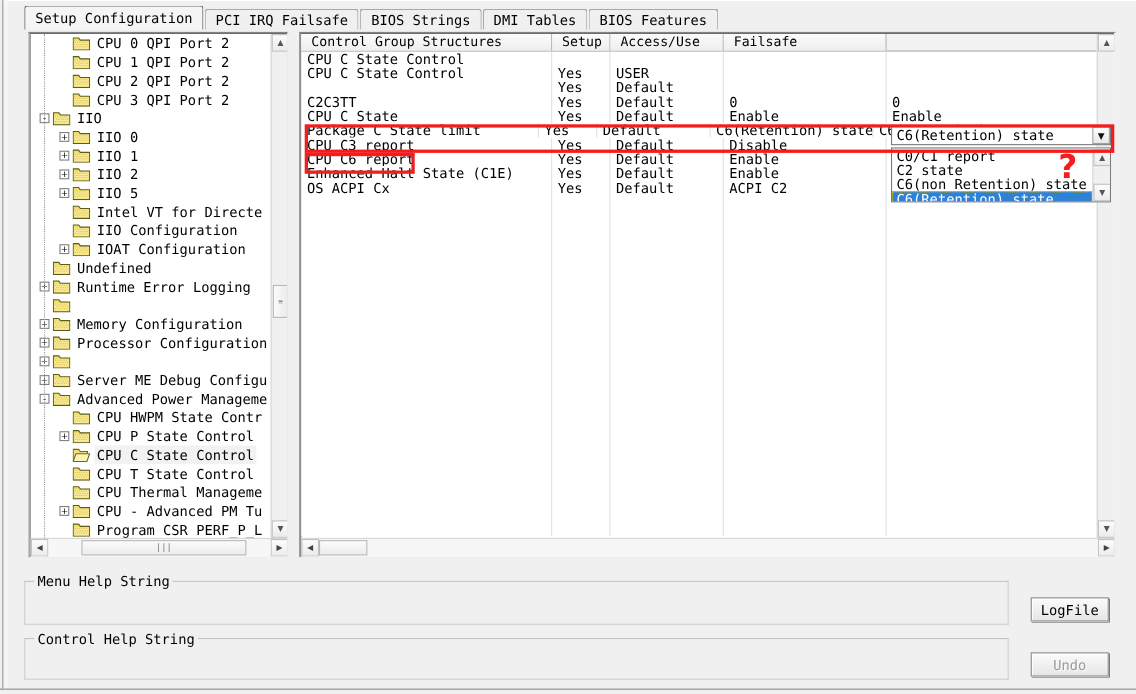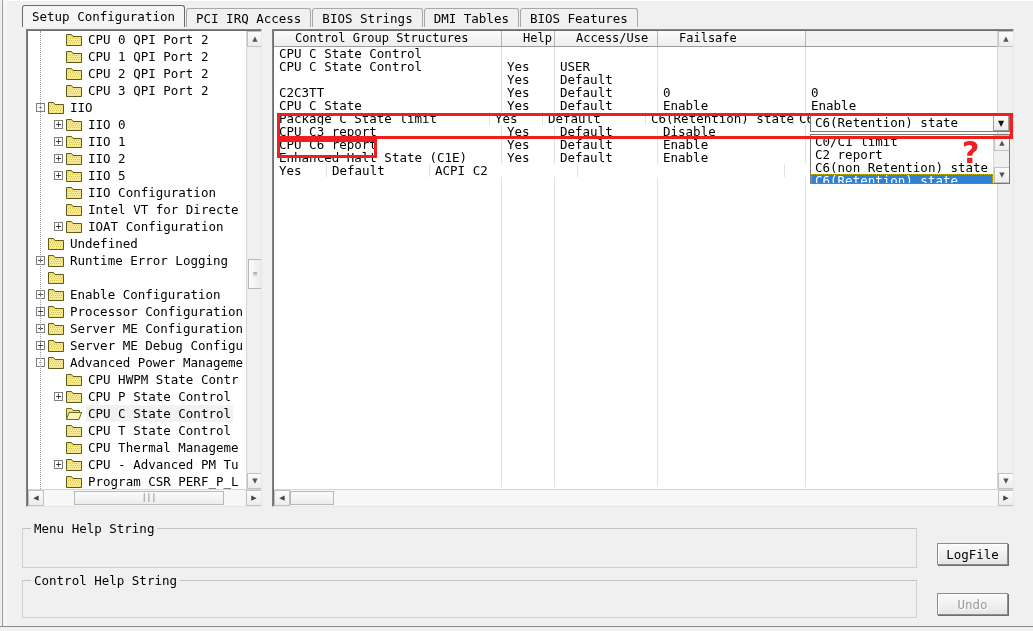--- a/index.html
+++ b/index.html
@@ -174,21 +174,21 @@
   .grid-head {
     position:absolute; left:1px; top:1px;
     height: 16px; width: 740px;
     display:flex;
     background: #f2f2f2;
     border-bottom: 1px solid #9c9c9c;
   }
   .ghcell {
     font-size: 12px;
     line-height: 15px;
-    padding-left: 21px;
+    padding-left: 9px;
     color:#000;
     background: linear-gradient(#fbfbfb,#eeeeee);
     border-right: 1px solid #b5b5b5;
     white-space:nowrap;
     overflow:hidden;
     cursor: default;
   }
   .grid-body {
     position:absolute;
     left:1px; top:17px;
@@ -308,21 +308,21 @@
 </head>
 <body>
 
 <div id="app">
   <div class="win-frame"></div>
   <div class="win-edge-l"></div>
   <div class="win-edge-l2"></div>
 
   <div class="tabstrip">
     <div class="tab active"><span>Setup Configuration</span></div>
-    <div class="tab"><span>PCI IRQ Access</span></div>
+    <div class="tab"><span>PCI IRQ Failsafe</span></div>
     <div class="tab"><span>BIOS Strings</span></div>
     <div class="tab"><span>DMI Tables</span></div>
     <div class="tab"><span>BIOS Features</span></div>
   </div>
 
   <div class="panel" id="tree-panel">
     <div class="tree-scroll">
       <div class="tree-list" id="tree-list">
           <div class="tnode">
             <span class="tindent" style="width: 26px;"></span>
@@ -625,52 +625,52 @@
                   <rect x="13" y="7" width="1" height="1"></rect>
                   <rect x="2" y="9" width="1" height="1"></rect>
                   <rect x="4" y="9" width="1" height="1"></rect>
                   <rect x="6" y="9" width="1" height="1"></rect>
                   <rect x="8" y="9" width="1" height="1"></rect>
                   <rect x="10" y="9" width="1" height="1"></rect>
                   <rect x="12" y="9" width="1" height="1"></rect>
                 </g>
               </svg>
             </span>
+            <span class="tlabel">Intel VT for Directe</span>
+          </div>
+          <div class="tnode">
+            <span class="tindent" style="width: 26px;"></span>
+            <span class="tbox blank"></span>
+            <span class="tfolder">
+              <svg width="16" height="13" viewBox="0 0 16 13">
+                <path d="M0.5 12.5 L0.5 1.5 L5.5 1.5 L7 3.5 L15.5 3.5 L15.5 12.5 Z" fill="#f1dc6e" stroke="#5d5d18" stroke-width="1"></path>
+                <path d="M1.5 4.5 L14.5 4.5 L14.5 11.5 L1.5 11.5 Z" fill="#f7ea9a" stroke="none"></path>
+                <g fill="#d9c44f">
+                  <rect x="2" y="5" width="1" height="1"></rect>
+                  <rect x="4" y="5" width="1" height="1"></rect>
+                  <rect x="6" y="5" width="1" height="1"></rect>
+                  <rect x="8" y="5" width="1" height="1"></rect>
+                  <rect x="10" y="5" width="1" height="1"></rect>
+                  <rect x="12" y="5" width="1" height="1"></rect>
+                  <rect x="3" y="7" width="1" height="1"></rect>
+                  <rect x="5" y="7" width="1" height="1"></rect>
+                  <rect x="7" y="7" width="1" height="1"></rect>
+                  <rect x="9" y="7" width="1" height="1"></rect>
+                  <rect x="11" y="7" width="1" height="1"></rect>
+                  <rect x="13" y="7" width="1" height="1"></rect>
+                  <rect x="2" y="9" width="1" height="1"></rect>
+                  <rect x="4" y="9" width="1" height="1"></rect>
+                  <rect x="6" y="9" width="1" height="1"></rect>
+                  <rect x="8" y="9" width="1" height="1"></rect>
+                  <rect x="10" y="9" width="1" height="1"></rect>
+                  <rect x="12" y="9" width="1" height="1"></rect>
+                </g>
+              </svg>
+            </span>
             <span class="tlabel">IIO Configuration</span>
-          </div>
-          <div class="tnode">
-            <span class="tindent" style="width: 26px;"></span>
-            <span class="tbox blank"></span>
-            <span class="tfolder">
-              <svg width="16" height="13" viewBox="0 0 16 13">
-                <path d="M0.5 12.5 L0.5 1.5 L5.5 1.5 L7 3.5 L15.5 3.5 L15.5 12.5 Z" fill="#f1dc6e" stroke="#5d5d18" stroke-width="1"></path>
-                <path d="M1.5 4.5 L14.5 4.5 L14.5 11.5 L1.5 11.5 Z" fill="#f7ea9a" stroke="none"></path>
-                <g fill="#d9c44f">
-                  <rect x="2" y="5" width="1" height="1"></rect>
-                  <rect x="4" y="5" width="1" height="1"></rect>
-                  <rect x="6" y="5" width="1" height="1"></rect>
-                  <rect x="8" y="5" width="1" height="1"></rect>
-                  <rect x="10" y="5" width="1" height="1"></rect>
-                  <rect x="12" y="5" width="1" height="1"></rect>
-                  <rect x="3" y="7" width="1" height="1"></rect>
-                  <rect x="5" y="7" width="1" height="1"></rect>
-                  <rect x="7" y="7" width="1" height="1"></rect>
-                  <rect x="9" y="7" width="1" height="1"></rect>
-                  <rect x="11" y="7" width="1" height="1"></rect>
-                  <rect x="13" y="7" width="1" height="1"></rect>
-                  <rect x="2" y="9" width="1" height="1"></rect>
-                  <rect x="4" y="9" width="1" height="1"></rect>
-                  <rect x="6" y="9" width="1" height="1"></rect>
-                  <rect x="8" y="9" width="1" height="1"></rect>
-                  <rect x="10" y="9" width="1" height="1"></rect>
-                  <rect x="12" y="9" width="1" height="1"></rect>
-                </g>
-              </svg>
-            </span>
-            <span class="tlabel">Intel VT for Directe</span>
           </div>
           <div class="tnode">
             <span class="tindent" style="width: 26px;"></span>
             <span class="tbox">+</span>
             <span class="tfolder">
               <svg width="16" height="13" viewBox="0 0 16 13">
                 <path d="M0.5 12.5 L0.5 1.5 L5.5 1.5 L7 3.5 L15.5 3.5 L15.5 12.5 Z" fill="#f1dc6e" stroke="#5d5d18" stroke-width="1"></path>
                 <path d="M1.5 4.5 L14.5 4.5 L14.5 11.5 L1.5 11.5 Z" fill="#f7ea9a" stroke="none"></path>
                 <g fill="#d9c44f">
                   <rect x="2" y="5" width="1" height="1"></rect>
@@ -810,21 +810,21 @@
                   <rect x="13" y="7" width="1" height="1"></rect>
                   <rect x="2" y="9" width="1" height="1"></rect>
                   <rect x="4" y="9" width="1" height="1"></rect>
                   <rect x="6" y="9" width="1" height="1"></rect>
                   <rect x="8" y="9" width="1" height="1"></rect>
                   <rect x="10" y="9" width="1" height="1"></rect>
                   <rect x="12" y="9" width="1" height="1"></rect>
                 </g>
               </svg>
             </span>
-            <span class="tlabel">Enable Configuration</span>
+            <span class="tlabel">Memory Configuration</span>
           </div>
           <div class="tnode">
             <span class="tindent" style="width: 8px;"></span>
             <span class="tbox">+</span>
             <span class="tfolder">
               <svg width="16" height="13" viewBox="0 0 16 13">
                 <path d="M0.5 12.5 L0.5 1.5 L5.5 1.5 L7 3.5 L15.5 3.5 L15.5 12.5 Z" fill="#f1dc6e" stroke="#5d5d18" stroke-width="1"></path>
                 <path d="M1.5 4.5 L14.5 4.5 L14.5 11.5 L1.5 11.5 Z" fill="#f7ea9a" stroke="none"></path>
                 <g fill="#d9c44f">
                   <rect x="2" y="5" width="1" height="1"></rect>
@@ -872,21 +872,20 @@
                   <rect x="13" y="7" width="1" height="1"></rect>
                   <rect x="2" y="9" width="1" height="1"></rect>
                   <rect x="4" y="9" width="1" height="1"></rect>
                   <rect x="6" y="9" width="1" height="1"></rect>
                   <rect x="8" y="9" width="1" height="1"></rect>
                   <rect x="10" y="9" width="1" height="1"></rect>
                   <rect x="12" y="9" width="1" height="1"></rect>
                 </g>
               </svg>
             </span>
-            <span class="tlabel">Server ME Configuration</span>
           </div>
           <div class="tnode">
             <span class="tindent" style="width: 8px;"></span>
             <span class="tbox">+</span>
             <span class="tfolder">
               <svg width="16" height="13" viewBox="0 0 16 13">
                 <path d="M0.5 12.5 L0.5 1.5 L5.5 1.5 L7 3.5 L15.5 3.5 L15.5 12.5 Z" fill="#f1dc6e" stroke="#5d5d18" stroke-width="1"></path>
                 <path d="M1.5 4.5 L14.5 4.5 L14.5 11.5 L1.5 11.5 Z" fill="#f7ea9a" stroke="none"></path>
                 <g fill="#d9c44f">
                   <rect x="2" y="5" width="1" height="1"></rect>
@@ -1186,21 +1185,21 @@
       <div class="hs-track">
         <div class="hs-thumb" style="left:30px; width:150px;">|||</div>
       </div>
       <div class="hs-btn">▶</div>
     </div>
   </div>
 
   <div class="panel" id="grid-panel">
     <div class="grid-head" id="grid-head">
         <div class="ghcell" style="width: 228px;">Control Group Structures</div>
-        <div class="ghcell" style="width: 53px;">Help</div>
+        <div class="ghcell" style="width: 53px;">Setup</div>
         <div class="ghcell" style="width: 103px;">Access/Use</div>
         <div class="ghcell" style="width: 148px;">Failsafe</div>
       </div>
     <div class="grid-body" id="grid-body">
         <div class="grow">
           <div class="gcell" style="width: 228px;">CPU C State Control</div>
           <div class="gcell" style="width: 53px;"></div>
           <div class="gcell" style="width: 103px;"></div>
           <div class="gcell" style="width: 148px;"></div>
           <div class="gcell" style="width: 207px;"></div>
@@ -1255,20 +1254,21 @@
           <div class="gcell" style="width: 207px;"></div>
         </div>
         <div class="grow">
           <div class="gcell" style="width: 228px;">Enhanced Halt State (C1E)</div>
           <div class="gcell" style="width: 53px;">Yes</div>
           <div class="gcell" style="width: 103px;">Default</div>
           <div class="gcell" style="width: 148px;">Enable</div>
           <div class="gcell" style="width: 207px;"></div>
         </div>
         <div class="grow">
+          <div class="gcell" style="width: 228px;">  OS ACPI Cx</div>
           <div class="gcell" style="width: 53px;">Yes</div>
           <div class="gcell" style="width: 103px;">Default</div>
           <div class="gcell" style="width: 148px;">ACPI C2</div>
           <div class="gcell" style="width: 207px;"></div>
         </div>
         <div class="grow">
           <div class="gcell" style="width: 228px;"></div>
           <div class="gcell" style="width: 53px;"></div>
           <div class="gcell" style="width: 103px;"></div>
           <div class="gcell" style="width: 148px;"></div>
@@ -1451,22 +1451,22 @@
     </div>
   </div>
 
   <div class="combo" style="left:810px; top:114px; width:200px; height:18px;">
     <span class="combo-text">C6(Retention) state</span>
     <span class="combo-arrow">▼</span>
   </div>
 
   <div class="combo-list" id="combo-list" style="left:810px; top:134px; width:200px; height:50px;">
     <div id="combo-opts" style="position:absolute;left:0;top:0;width:182px;">
-        <div class="copt">C0/C1 limit</div>
-        <div class="copt">C2 report</div>
+        <div class="copt">C0/C1 report</div>
+        <div class="copt">C2 state</div>
         <div class="copt">C6(non Retention) state</div>
         <div class="copt sel">C6(Retention) state</div>
       </div>
 
     <div class="vscroll" style="left:182px; top:0; height:48px; width:16px;">
       <div class="vs-btn">▲</div>
       <div class="vs-btn" style="position:absolute; top:32px; left:0;">▼</div>
     </div>
   </div>
 

